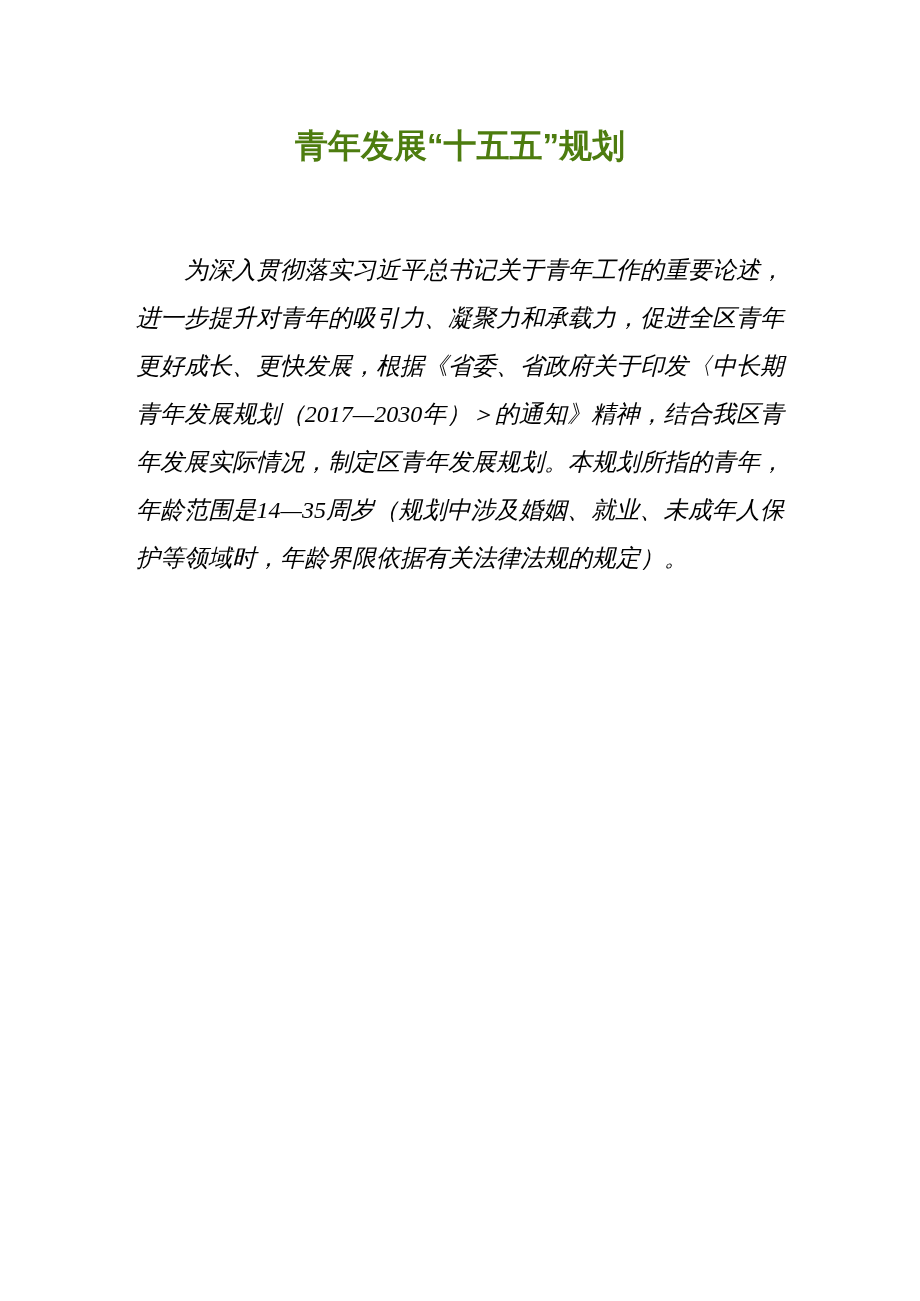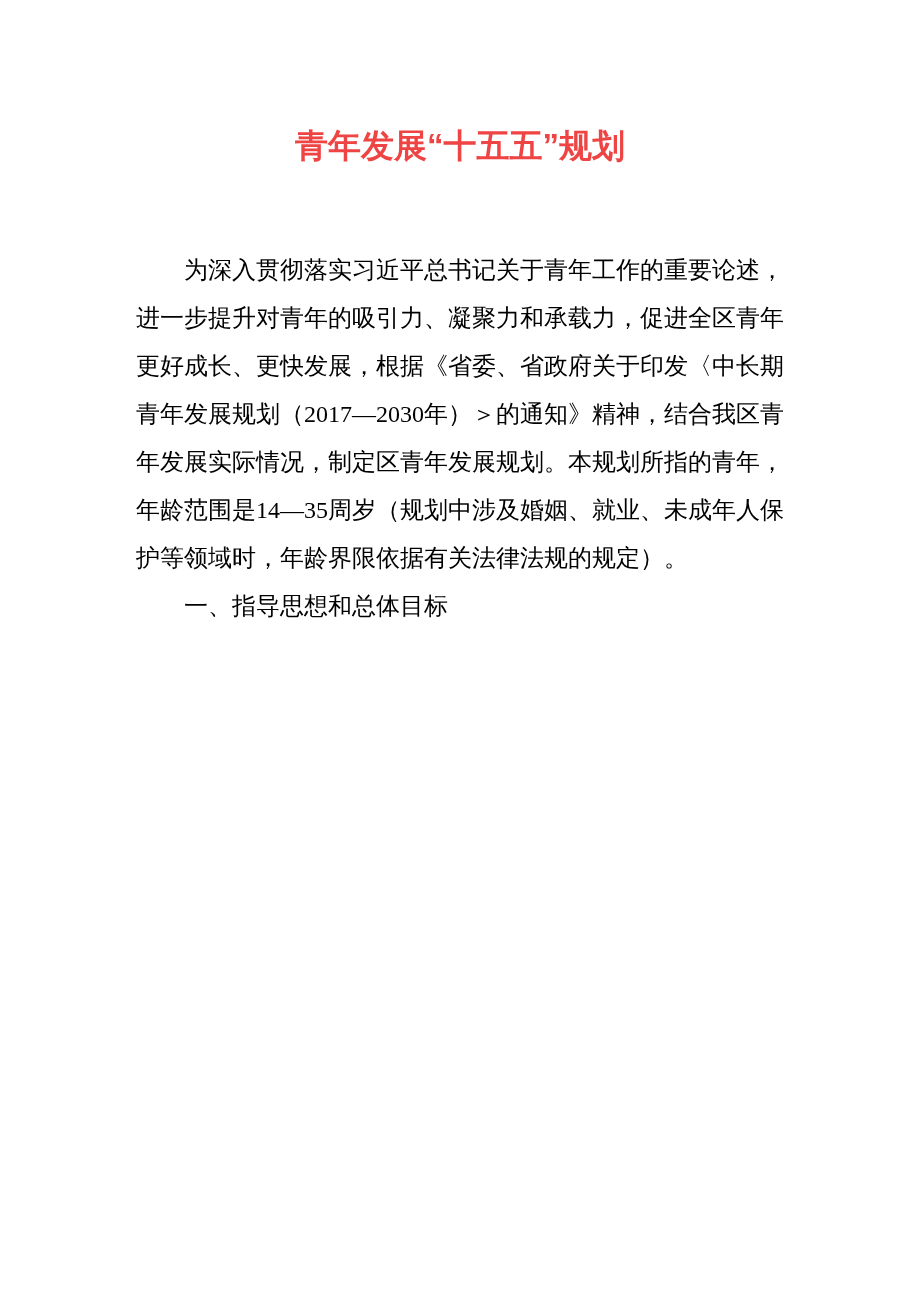--- a/index.html
+++ b/index.html
@@ -17,44 +17,44 @@
   }
   .doc-title {
     margin: 0;
     padding-top: 122px;
     text-align: center;
     font-family: "Liberation Sans", "DejaVu Sans", sans-serif;
     font-weight: bold;
     font-size: 33px;
     line-height: 48px;
     letter-spacing: 0px;
-    color: #ef4444;
+    color: #4d7c0f;
   }
   .doc-body {
     margin-top: 76px;
     margin-left: 136px;
     width: 648px;
     font-family: "Liberation Serif", "DejaVu Serif", serif;
     font-size: 24px;
     line-height: 48px;
     text-align: justify;
     color: #000000;
   }
   .doc-body p {
     margin: 0;
     padding: 0;
     text-indent: 2em;
+    font-style: italic;
   }
   .doc-body p.heading {
     font-weight: normal;
   }
 </style>
 </head>
 <body>
 
 <div class="page">
   <h1 class="doc-title">青年发展“十五五”规划</h1>
 
   <div class="doc-body">
     <p>为深入贯彻落实习近平总书记关于青年工作的重要论述，进一步提升对青年的吸引力、凝聚力和承载力，促进全区青年更好成长、更快发展，根据《省委、省政府关于印发〈中长期青年发展规划（2017—2030年）＞的通知》精神，结合我区青年发展实际情况，制定区青年发展规划。本规划所指的青年，年龄范围是14—35周岁（规划中涉及婚姻、就业、未成年人保护等领域时，年龄界限依据有关法律法规的规定）。</p>
-    <p class="heading">一、指导思想和总体目标</p>
   </div>
 </div>
 
 </body></html>

